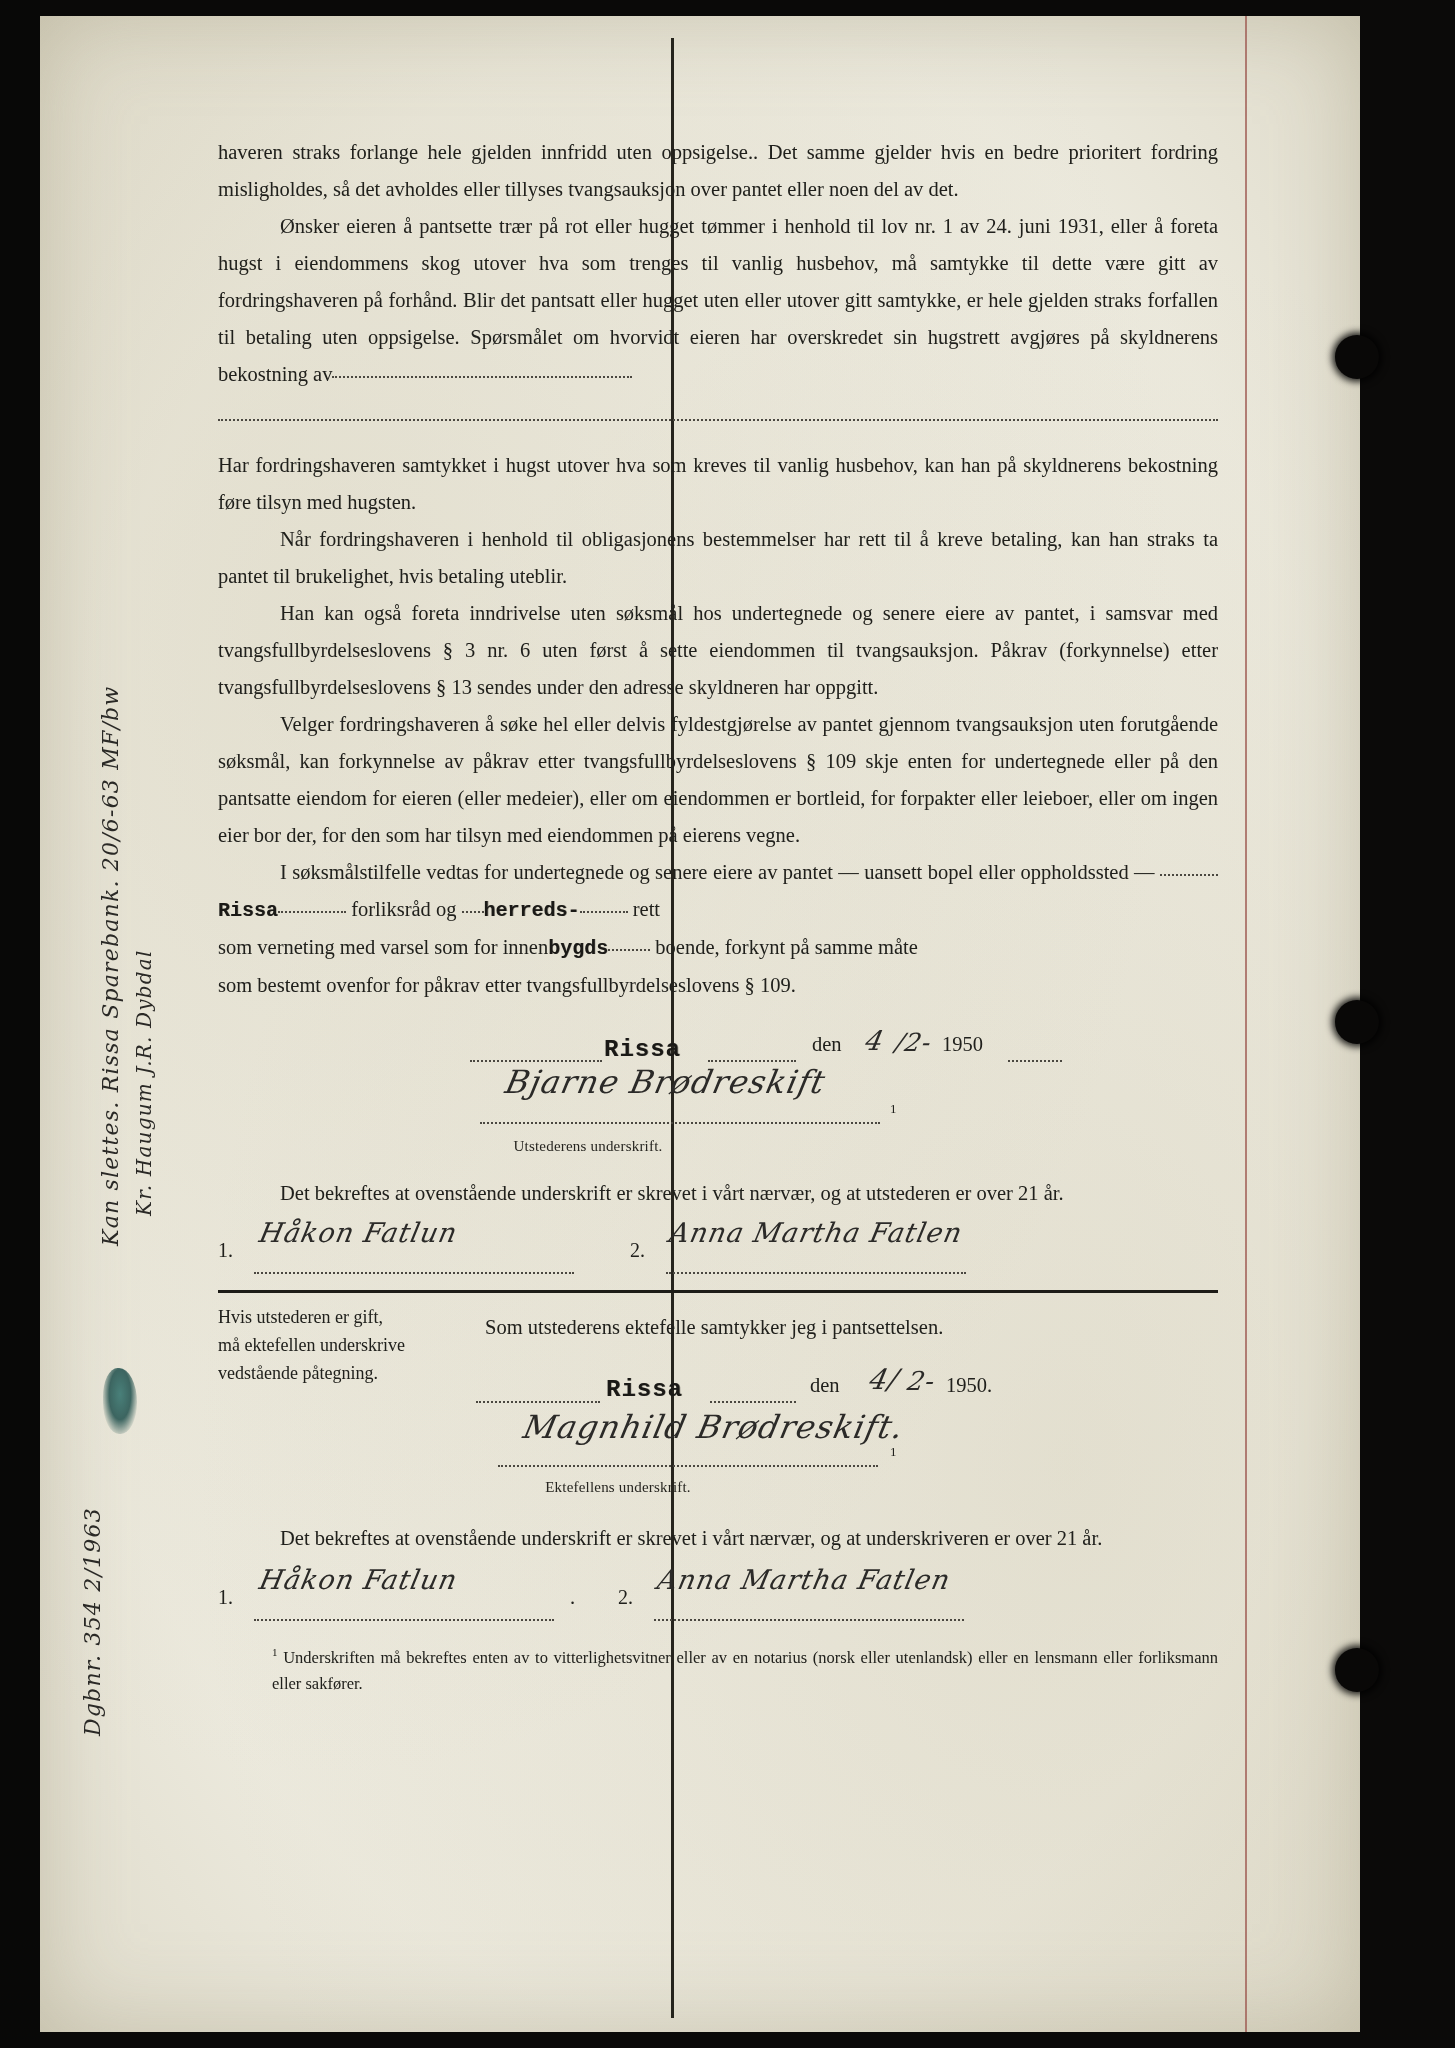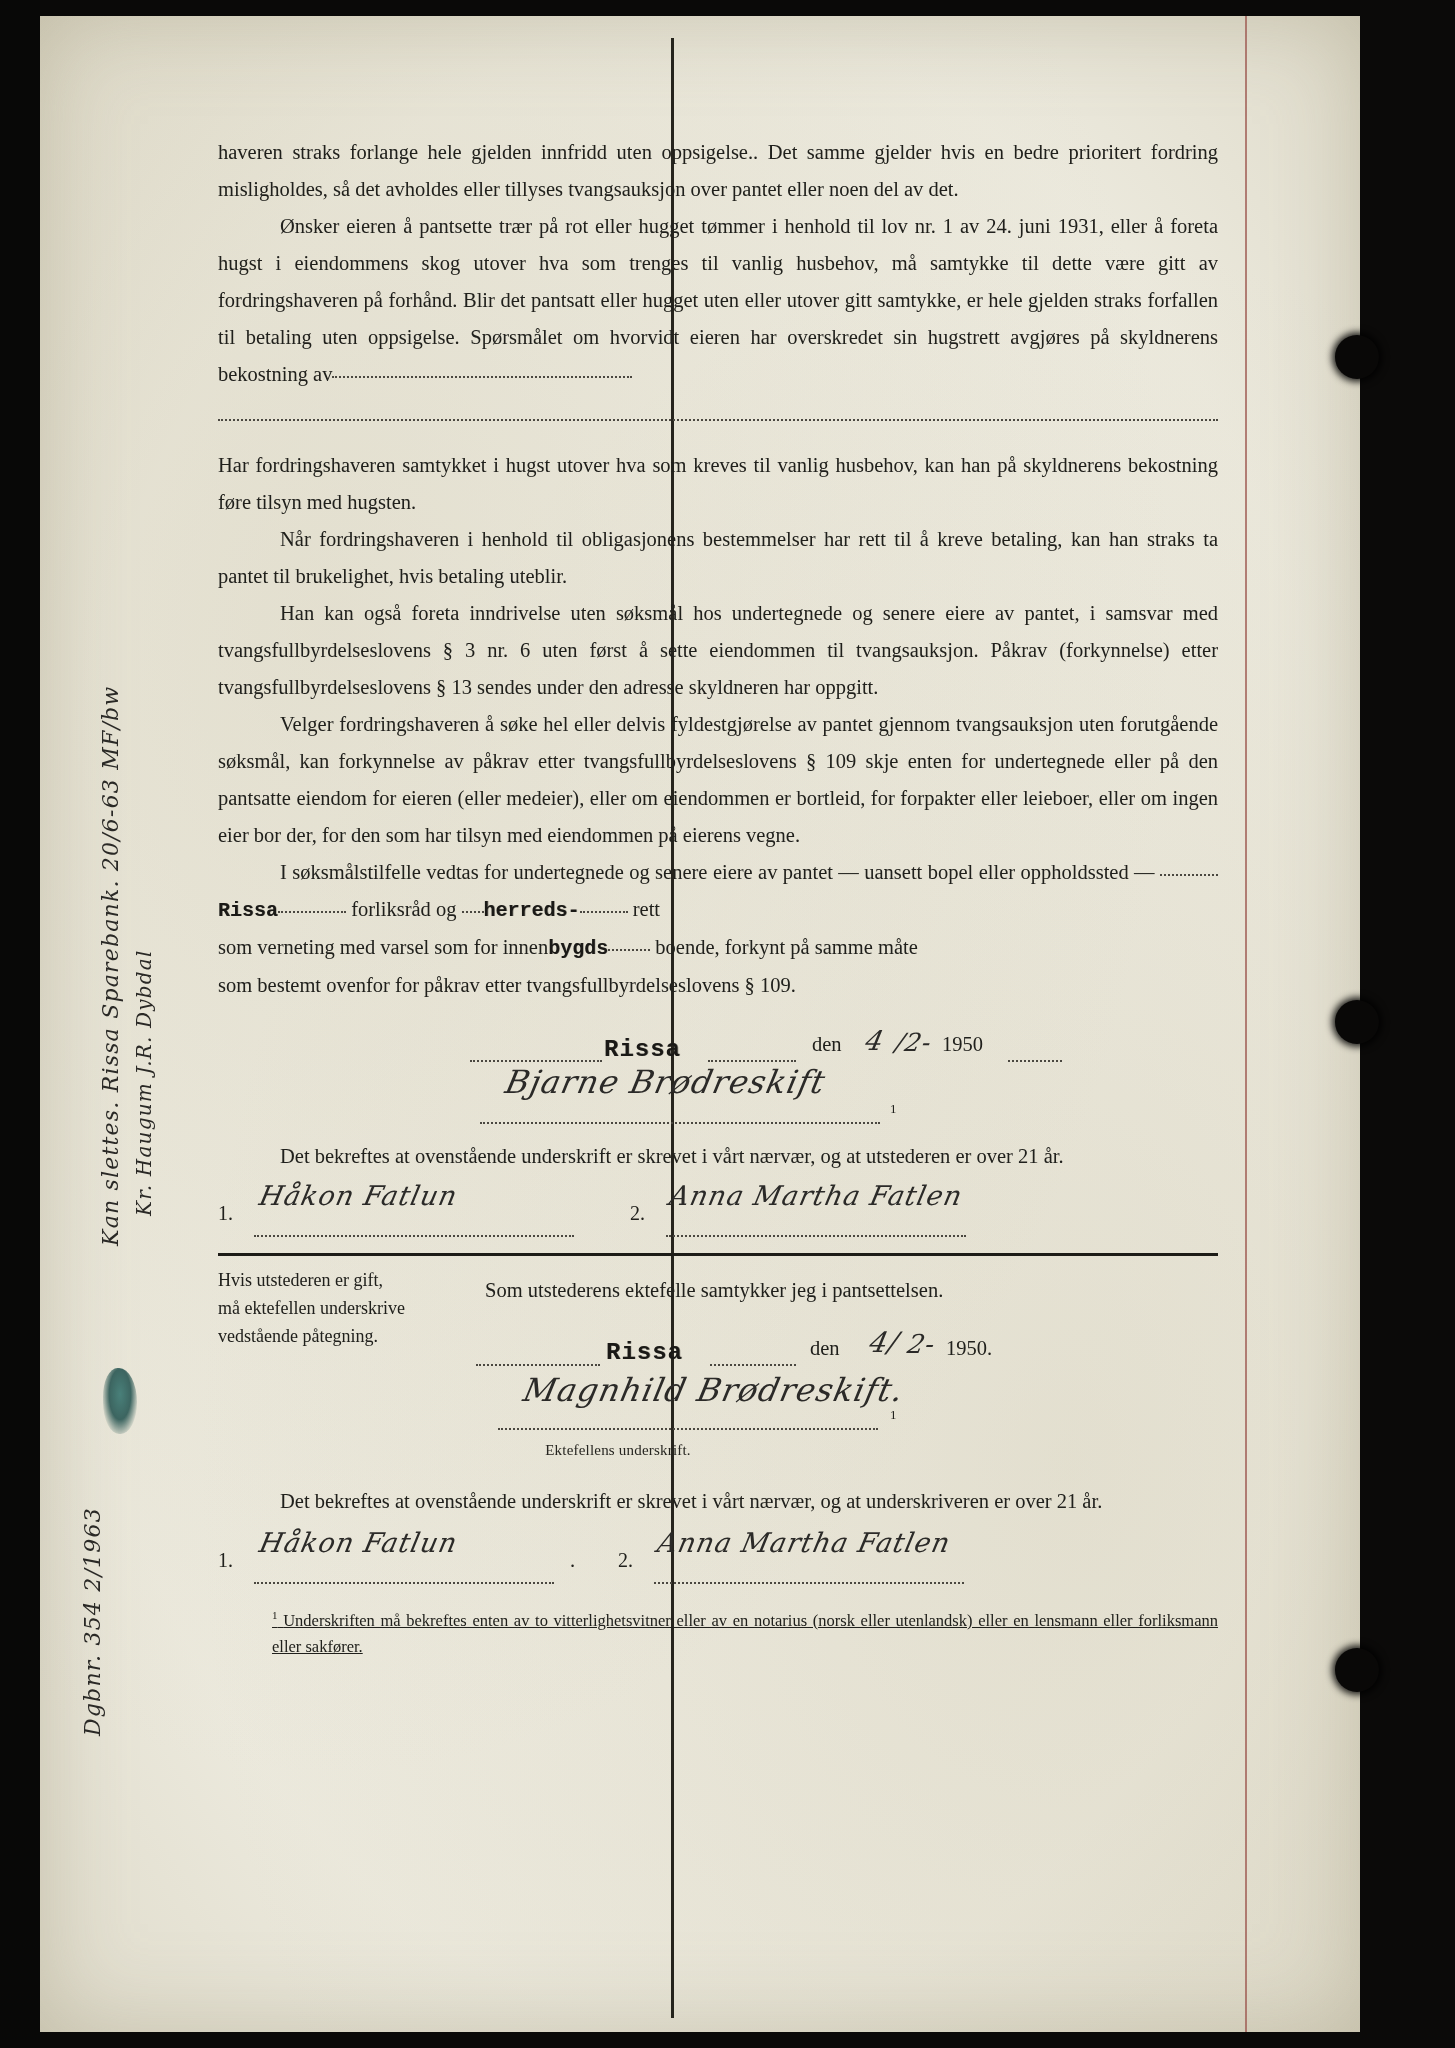--- a/index.html
+++ b/index.html
@@ -131,20 +131,21 @@
         <span class="hand" style="position:absolute;left:678px;top:-2px;font-size:25px;">/2-</span>
         <span style="position:absolute;left:724px;top:0;">1950</span>
         <span class="dots" style="width:54px;position:absolute;left:790px;top:20px;"></span>
       </div>
 
       <div style="position:relative;height:62px;">
         <span class="hand sigbig" style="position:absolute;left:288px;top:-2px;">Bjarne Brødreskift</span>
         <span class="dots" style="width:400px;position:absolute;left:262px;top:42px;"></span>
         <span style="position:absolute;left:672px;top:24px;font-size:13px;">1</span>
       </div>
+      <div class="cap" style="margin-left:150px;width:440px;">Utstederens underskrift.</div>
 
 
       <p class="para ind" style="margin-top:10px;">Det bekreftes at ovenstående underskrift er skrevet i vårt nærvær, og at utstederen er over 21 år.</p>
 
       <div style="position:relative;height:62px;margin-top:6px;">
         <span class="numlab" style="position:absolute;left:0;top:14px;">1.</span>
         <span class="hand sigmid" style="position:absolute;left:42px;top:-4px;">Håkon Fatlun</span>
         <span class="dots" style="width:320px;position:absolute;left:36px;top:40px;"></span>
         <span class="numlab" style="position:absolute;left:412px;top:14px;">2.</span>
         <span class="hand sigmid" style="position:absolute;left:452px;top:-4px;">Anna Martha Fatlen</span>
@@ -182,21 +183,21 @@
       <div style="position:relative;height:62px;margin-top:8px;">
         <span class="numlab" style="position:absolute;left:0;top:14px;">1.</span>
         <span class="hand sigmid" style="position:absolute;left:42px;top:-4px;">Håkon Fatlun</span>
         <span class="dots" style="width:300px;position:absolute;left:36px;top:40px;"></span>
         <span style="position:absolute;left:352px;top:14px;">.</span>
         <span class="numlab" style="position:absolute;left:400px;top:14px;">2.</span>
         <span class="hand sigmid" style="position:absolute;left:440px;top:-4px;">Anna Martha Fatlen</span>
         <span class="dots" style="width:310px;position:absolute;left:436px;top:40px;"></span>
       </div>
 
-      <div class="foot" style="margin-top:12px;margin-left:54px;width:946px;text-decoration:underline;">
+      <div class="foot" style="margin-top:12px;margin-left:54px;width:946px;">
         <span class="sup">1</span>
         <span>Underskriften må bekreftes enten av to vitterlighetsvitner eller av en notarius (norsk eller utenlandsk) eller en lensmann eller forliksmann eller sakfører.</span>
       </div>
 
     </div>
 
     <div class="rot" style="left:58px;top:1230px;font-size:22px;">Kan slettes. Rissa Sparebank. 20/6-63  MF/bw</div>
     <div class="rot" style="left:92px;top:1200px;font-size:20px;">Kr. Haugum  J.R. Dybdal</div>
     <div class="rot" style="left:40px;top:1720px;font-size:22px;">Dgbnr. 354 2/1963</div>
 

